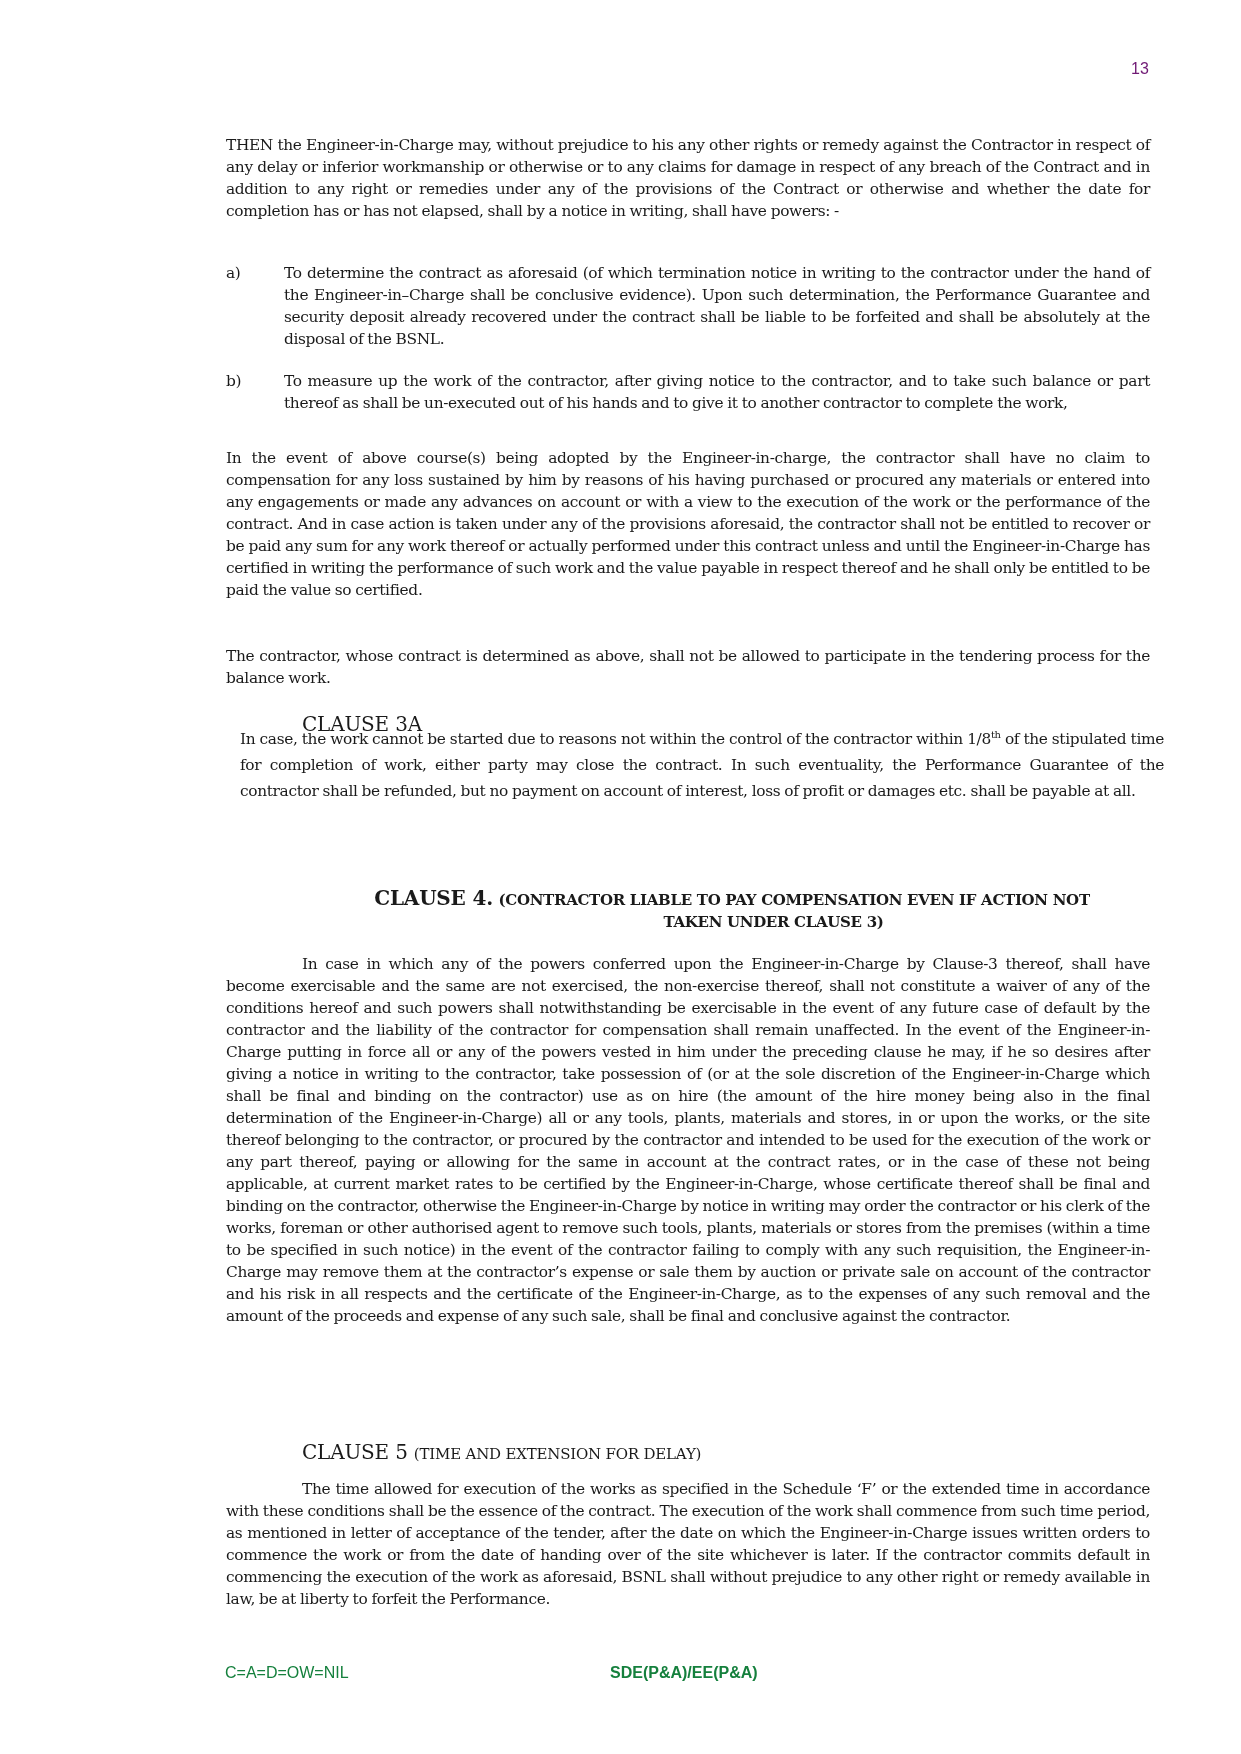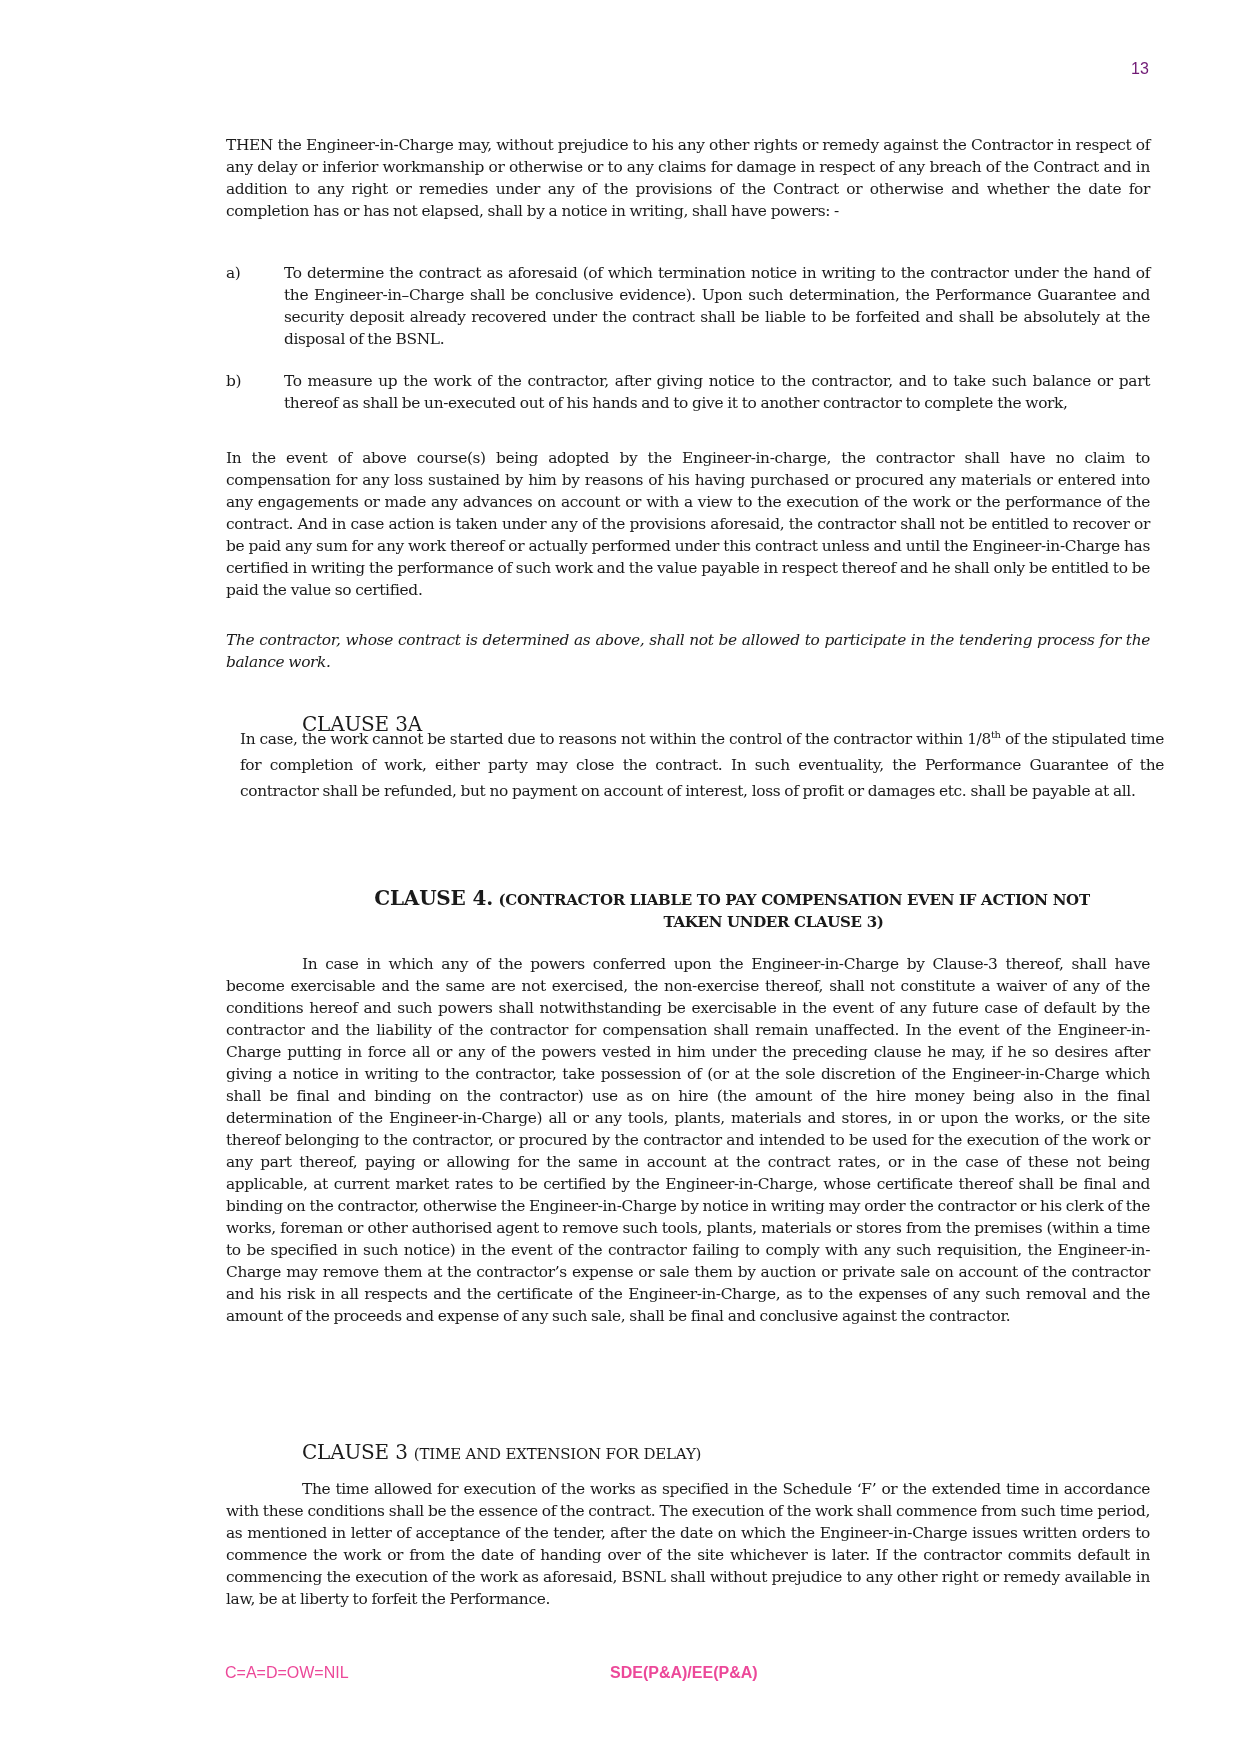--- a/index.html
+++ b/index.html
@@ -86,21 +86,21 @@
       letter-spacing: -0.3px;
     }
     .indent-first { text-indent: 76px; }
     .clause3a-text { line-height: 26px; }
     sup { font-size: 10px; line-height: 0; }
     .footer {
       position: absolute;
       top: 1664px;
       font-family: "Liberation Sans", "DejaVu Sans", sans-serif;
       font-size: 16px;
-      color: #ec4899;
+      color: #15803d;
     }
   </style>
 </head>
 <body>
 
 <div class="page-number">13</div>
 
 <div class="body-block" style="top:134px;">
   <p>THEN the Engineer-in-Charge may, without prejudice to his any other rights or remedy against the Contractor in respect of any delay or inferior workmanship or otherwise or to any claims for damage in respect of any breach of the Contract and in addition to any right or remedies under any of the provisions of the Contract or otherwise and whether the date for completion has or has not elapsed, shall by a notice in writing, shall have powers: -</p>
 </div>
@@ -112,21 +112,21 @@
 
 <div class="list-item" style="top:370px;">
   <span class="marker">b)</span>
   <div class="text">To measure up the work of the contractor, after giving notice to the contractor, and to take such balance or part thereof as shall be un-executed out of his hands and to give it to another contractor to complete the work,</div>
 </div>
 
 <div class="body-block" style="top:447px;">
   <p>In the event of above course(s) being adopted by the Engineer-in-charge, the contractor shall have no claim to compensation for any loss sustained by him by reasons of his having purchased or procured any materials or entered into any engagements or made any advances on account or with a view to the execution of the work or the performance of the contract. And in case action is taken under any of the provisions aforesaid, the contractor shall not be entitled to recover or be paid any sum for any work thereof or actually performed under this contract unless and until the Engineer-in-Charge has certified in writing the performance of such work and the value payable in respect thereof and he shall only be entitled to be paid the value so certified.</p>
 </div>
 
-<div class="body-block" style="top:629px;font-style:italic;">
+<div class="body-block" style="top:645px;">
   <p>The contractor, whose contract is determined as above, shall not be allowed to participate in the tendering process for the balance work.</p>
 </div>
 
 <div class="clause-heading" style="top:712px;">
   <span>CLAUSE 3A</span>
 </div>
 
 <div class="body-block clause3a-text" style="top:726px;margin-left:14px;">
   <p><span>In case, the work cannot be started due to reasons not within the control of the contractor within 1/8</span><sup>th</sup><span> of the stipulated time for completion of work, either party may close the contract. In such eventuality, the Performance Guarantee of the contractor shall be refunded, but no payment on account of interest, loss of profit or damages etc. shall be payable at all.</span></p>
 </div>
@@ -135,21 +135,21 @@
   <span class="main">CLAUSE 4.</span>
   <span class="sub">(CONTRACTOR LIABLE TO PAY COMPENSATION EVEN IF ACTION NOT</span>
   <span class="sub2">TAKEN UNDER CLAUSE 3)</span>
 </div>
 
 <div class="body-block" style="top:953px;">
   <p class="indent-first">In case in which any of the powers conferred upon the Engineer-in-Charge by Clause-3 thereof, shall have become exercisable and the same are not exercised, the non-exercise thereof, shall not constitute a waiver of any of the conditions hereof and such powers shall notwithstanding be exercisable in the event of any future case of default by the contractor and the liability of the contractor for compensation shall remain unaffected. In the event of the Engineer-in-Charge putting in force all or any of the powers vested in him under the preceding clause he may, if he so desires after giving a notice in writing to the contractor, take possession of (or at the sole discretion of the Engineer-in-Charge which shall be final and binding on the contractor) use as on hire (the amount of the hire money being also in the final determination of the Engineer-in-Charge) all or any tools, plants, materials and stores, in or upon the works, or the site thereof belonging to the contractor, or procured by the contractor and intended to be used for the execution of the work or any part thereof, paying or allowing for the same in account at the contract rates, or in the case of these not being applicable, at current market rates to be certified by the Engineer-in-Charge, whose certificate thereof shall be final and binding on the contractor, otherwise the Engineer-in-Charge by notice in writing may order the contractor or his clerk of the works, foreman or other authorised agent to remove such tools, plants, materials or stores from the premises (within a time to be specified in such  notice) in the event of the contractor failing to comply with any such requisition, the Engineer-in-Charge may remove them at the contractor’s expense or sale them by auction  or private sale on account of the contractor and his risk in all respects and the certificate of the Engineer-in-Charge, as to the expenses of any such removal and the amount of the proceeds and expense of any such sale, shall be final and conclusive against the contractor.</p>
 </div>
 
 <div class="clause-heading" style="top:1440px;">
-  <span>CLAUSE 3</span>
+  <span>CLAUSE 5</span>
   <span class="sub">(TIME AND EXTENSION FOR DELAY)</span>
 </div>
 
 <div class="body-block" style="top:1478px;">
   <p class="indent-first">The time allowed for execution of the works as specified in the Schedule ‘F’ or the extended time in accordance with these conditions shall be the essence of the contract. The execution of the work shall commence from such time period, as mentioned in letter of acceptance of the tender, after the date on which the Engineer-in-Charge issues written orders to commence the work or from the date of handing over of the site whichever is later. If the contractor commits default in commencing the execution of the work as aforesaid, BSNL shall without prejudice to any other right or remedy available in law, be at liberty to forfeit the Performance.</p>
 </div>
 
 <div class="footer" style="left:225px;">C=A=D=OW=NIL</div>
 <div class="footer" style="left:610px;font-weight:bold;">SDE(P&amp;A)/EE(P&amp;A)</div>
 

